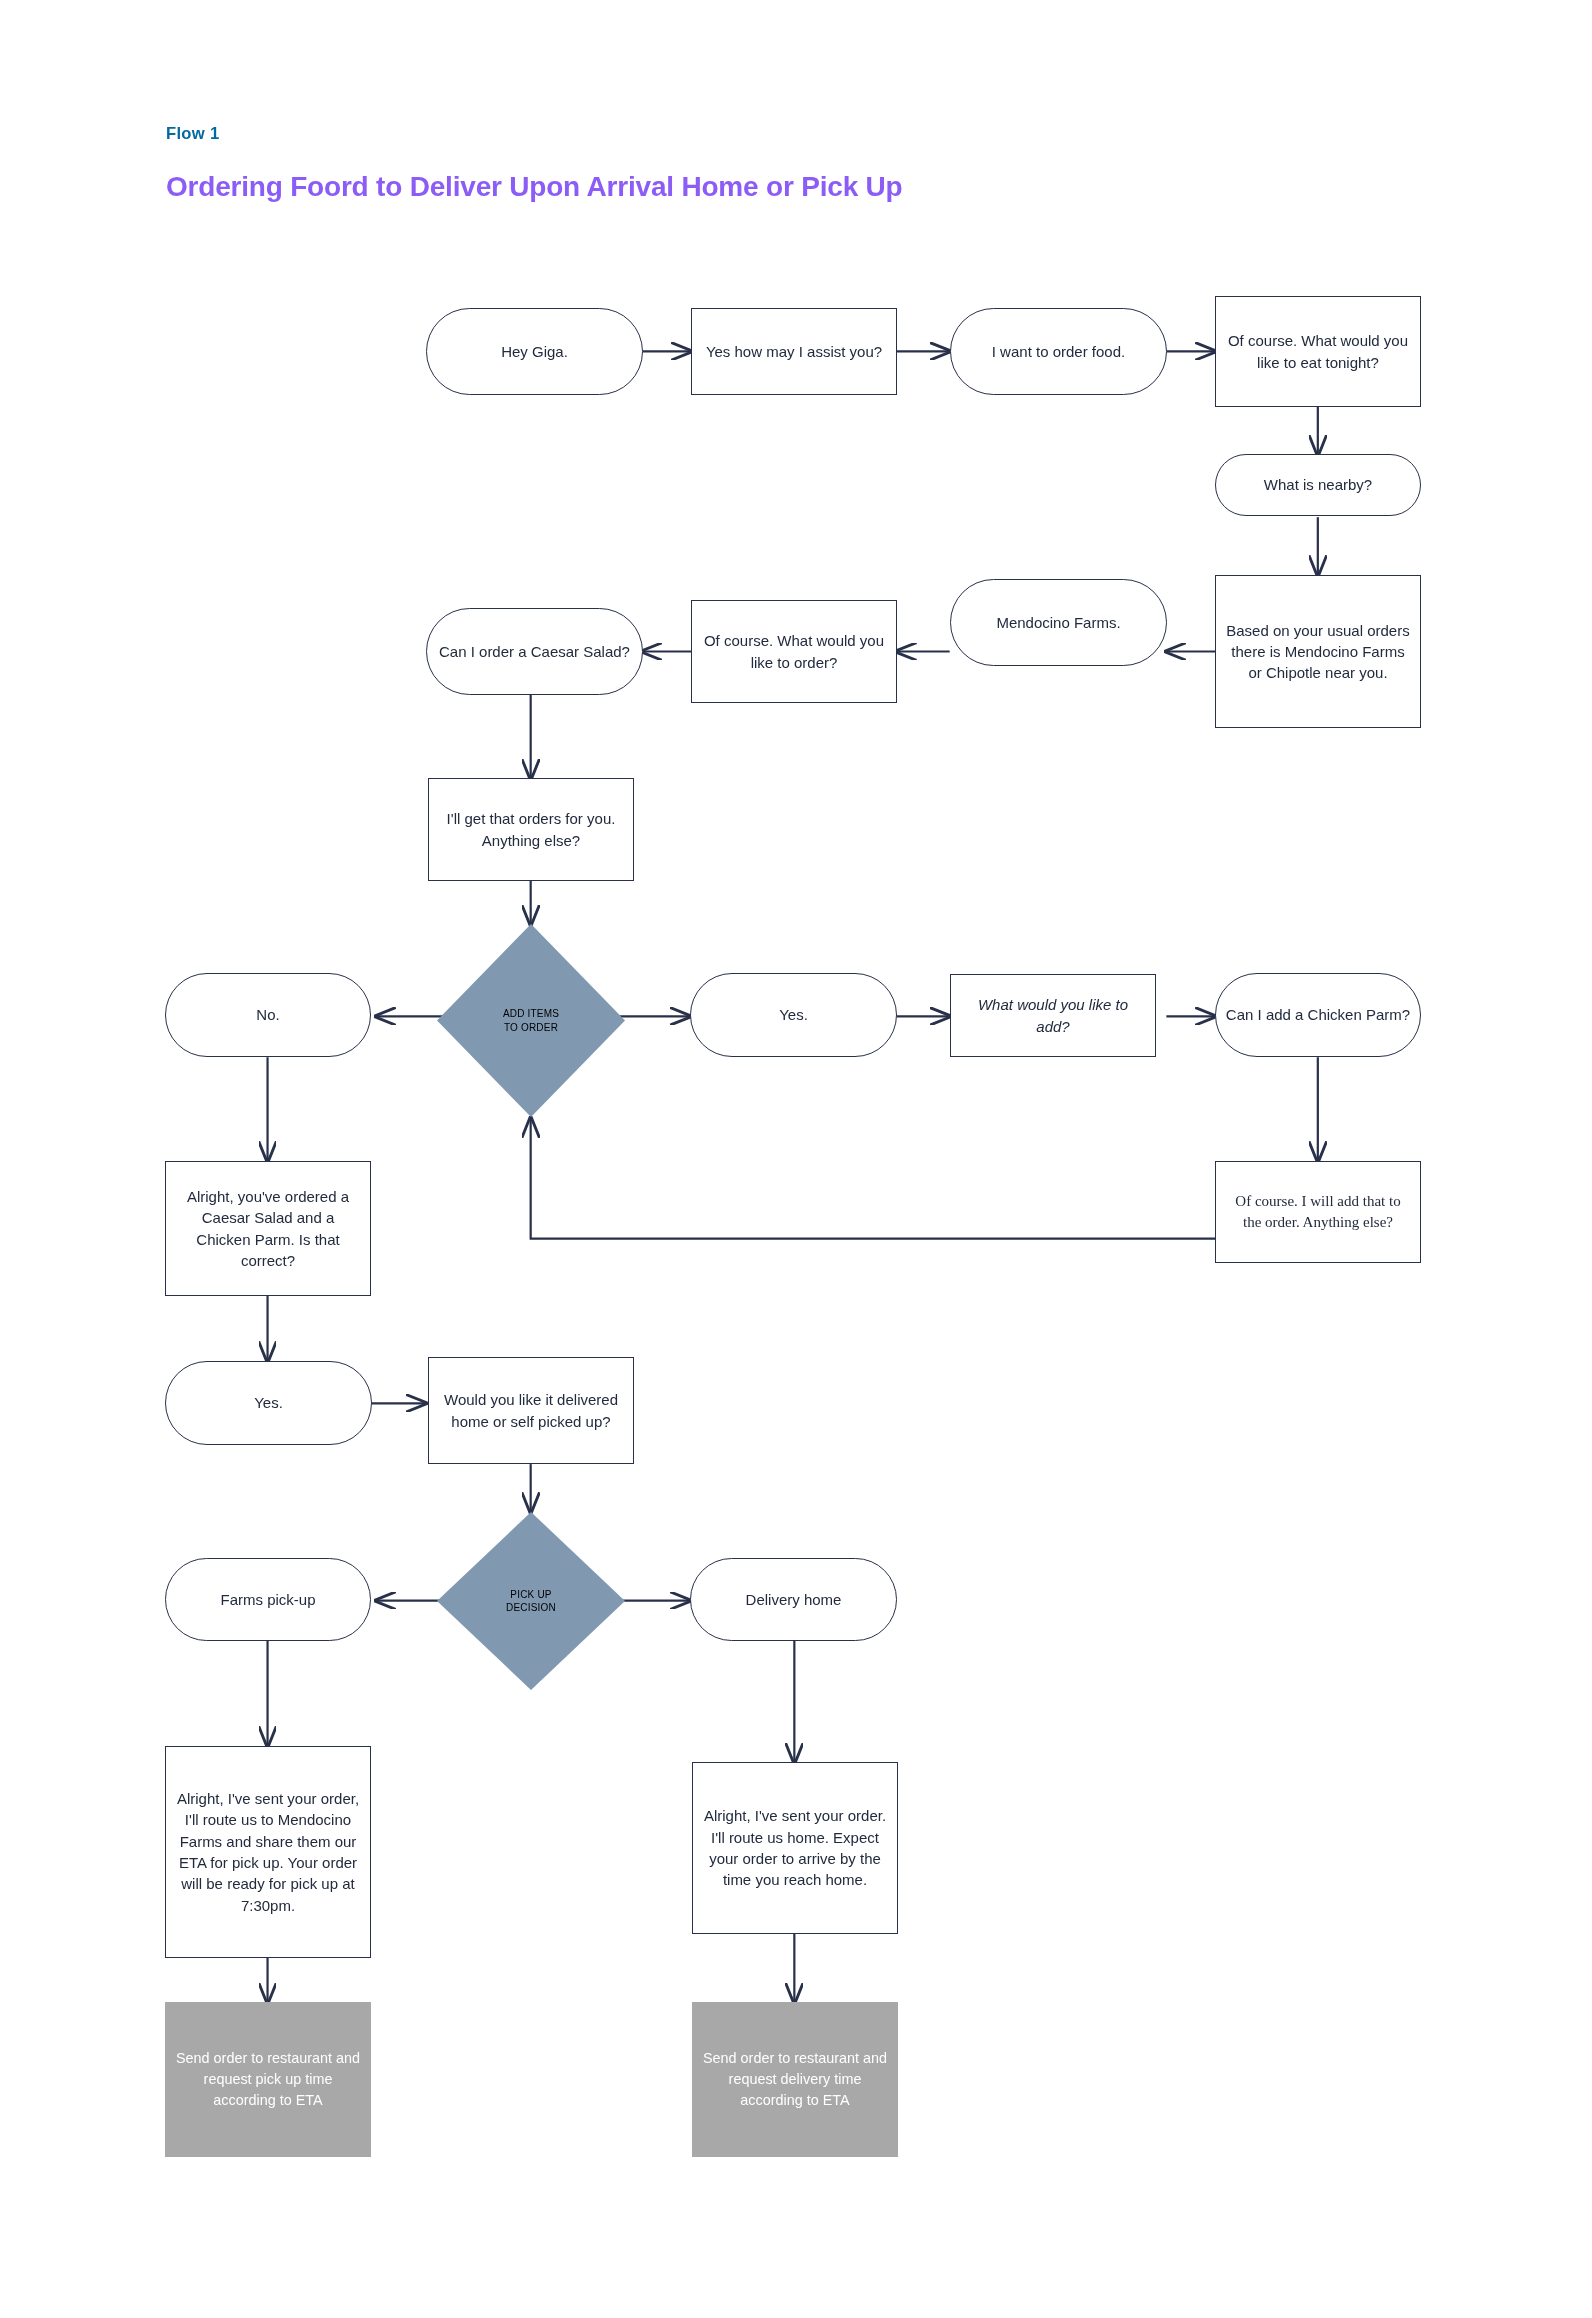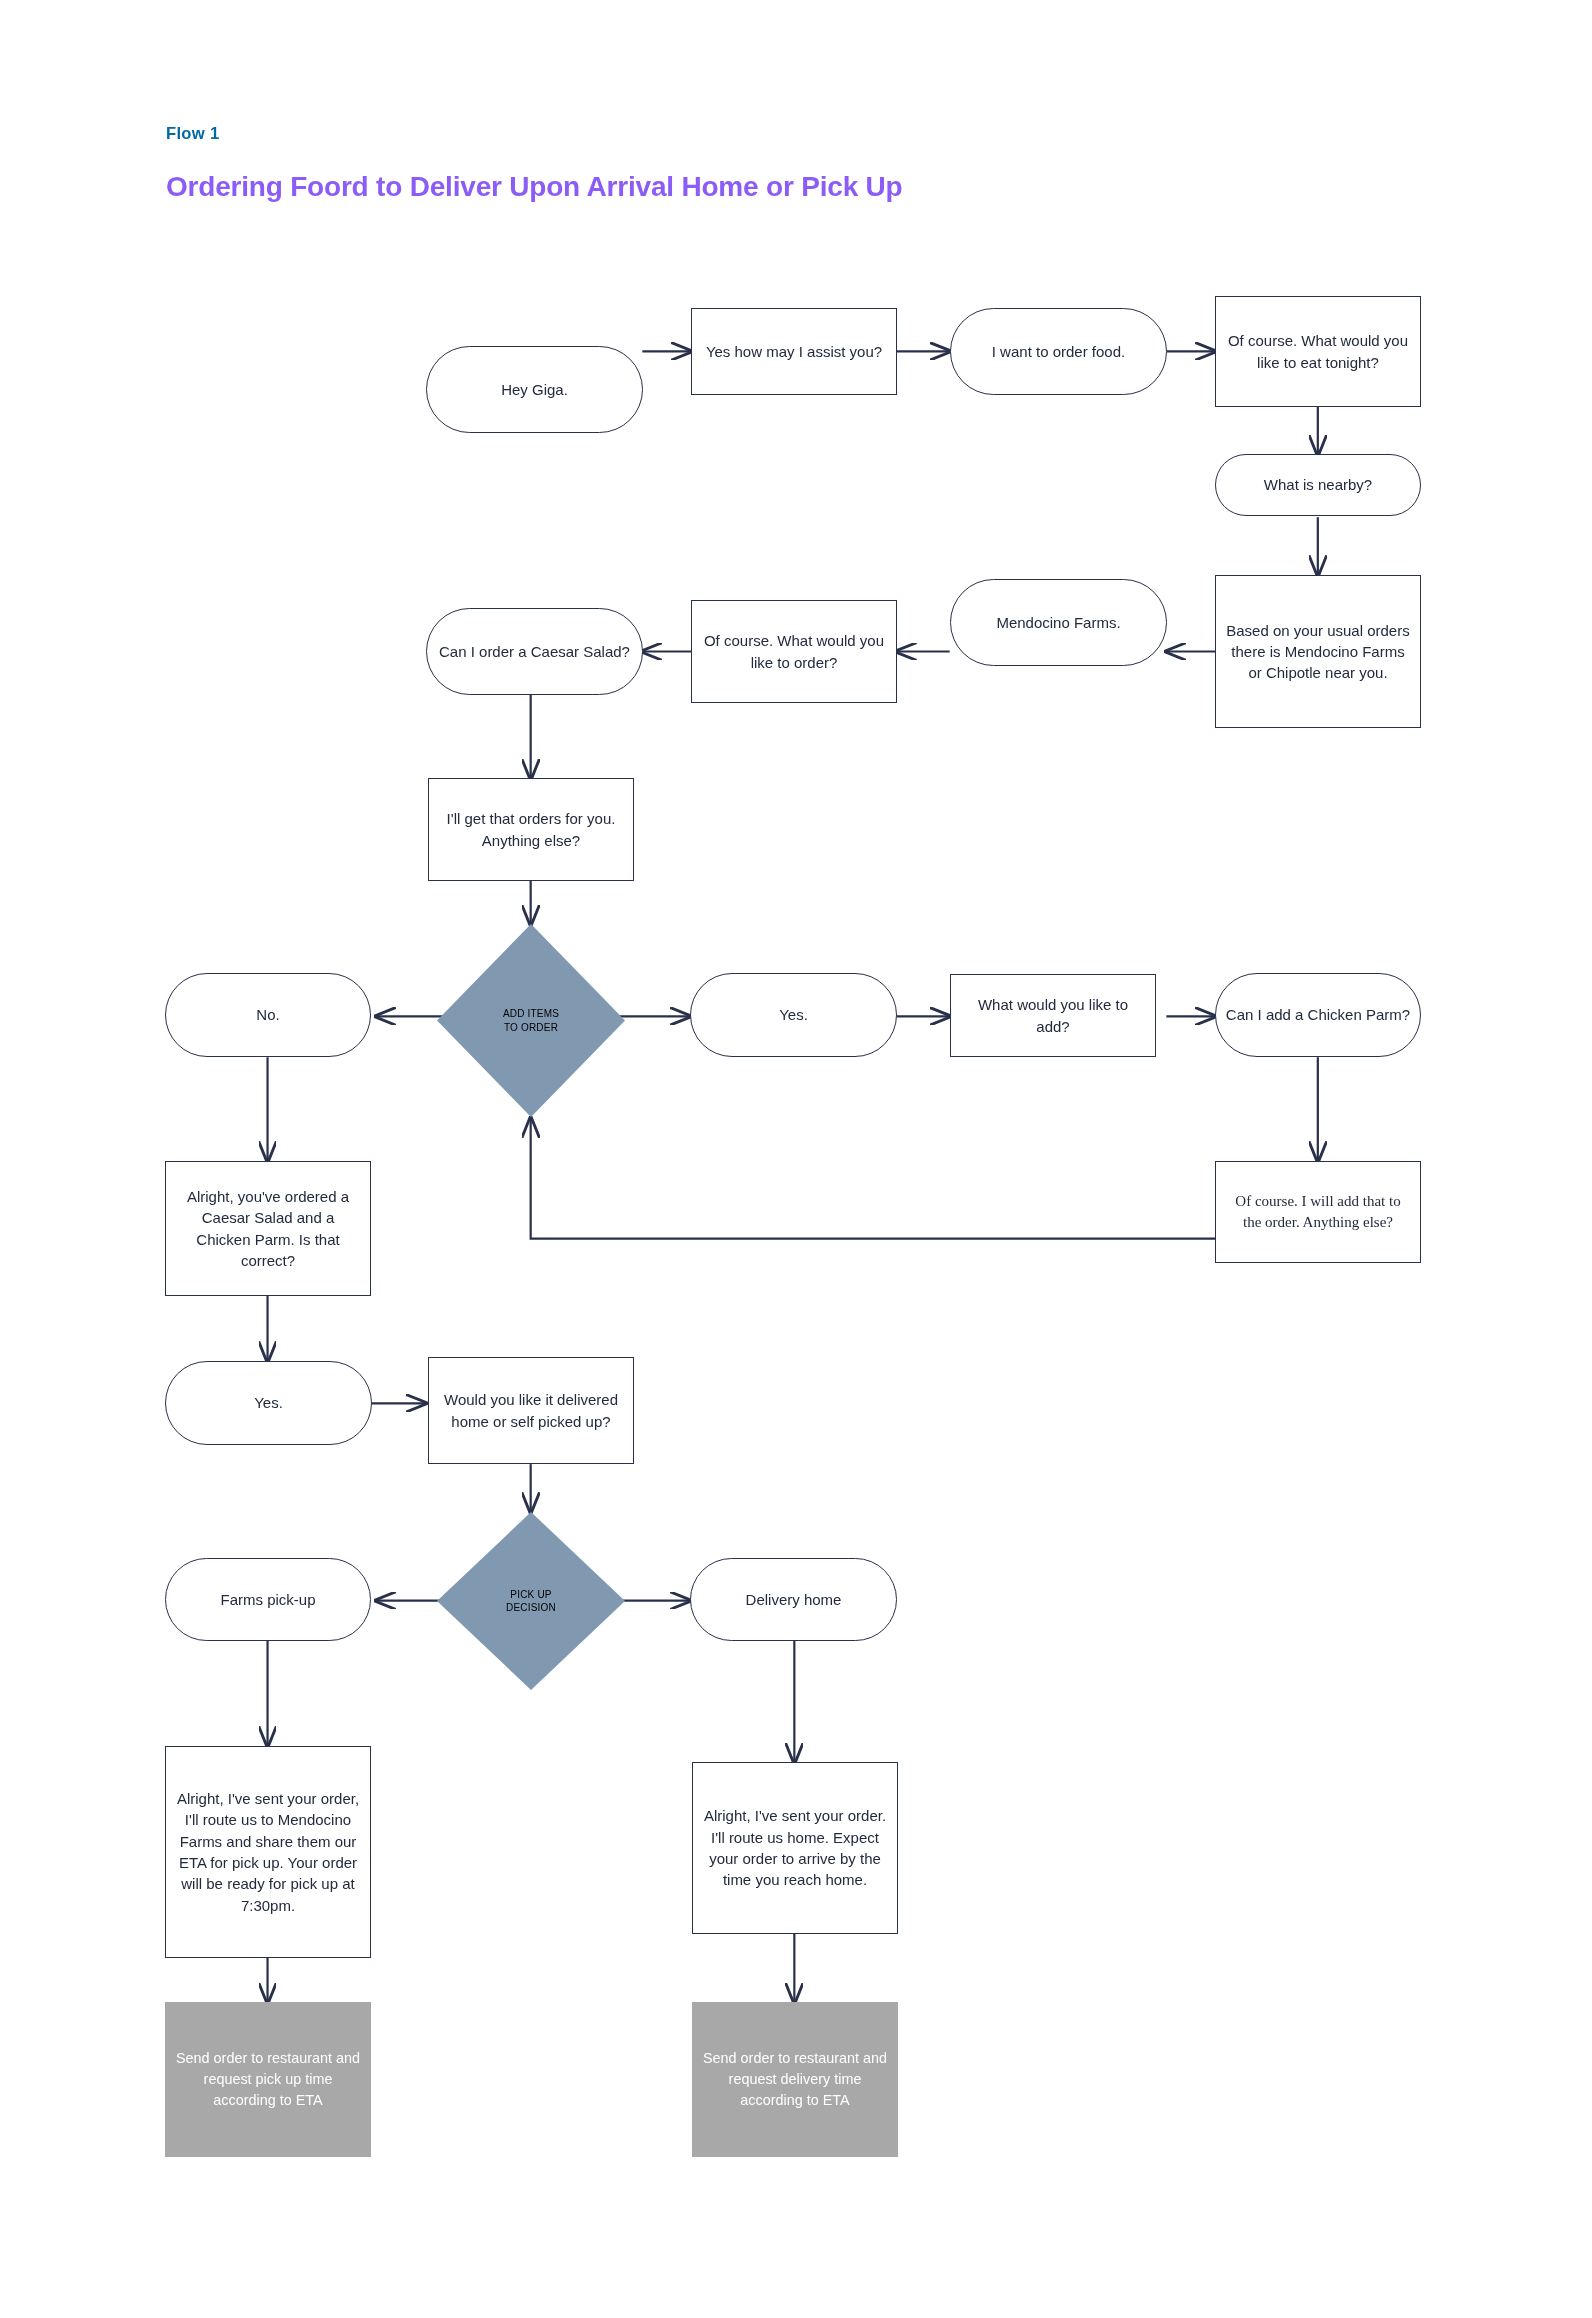--- a/index.html
+++ b/index.html
@@ -159,21 +159,21 @@
       <line x1="1437" y1="2968" x2="1437" y2="3188"></line>
 
       <line x1="484" y1="3540" x2="484" y2="3622"></line>
 
       <line x1="1437" y1="3498" x2="1437" y2="3622"></line>
 
       <path d="M2198 2240 L960 2240 L960 2022"></path>
     </g>
   </svg>
 
-  <div class="node pill" style="left:426px; top:308px; width:217px; height:87px;margin-top:38px;">
+  <div class="node pill" style="left:426px; top:308px; width:217px; height:87px;">
     <span>Hey Giga.</span>
   </div>
 
   <div class="node rect" style="left:691px; top:308px; width:206px; height:87px;">
     <span>Yes how may I assist you?</span>
   </div>
 
   <div class="node pill" style="left:950px; top:308px; width:217px; height:87px;">
     <span>I want to order food.</span>
   </div>
@@ -215,21 +215,21 @@
   </div>
 
   <div class="node pill" style="left:165px; top:973px; width:206px; height:84px;">
     <span>No.</span>
   </div>
 
   <div class="node pill" style="left:690px; top:973px; width:207px; height:84px;">
     <span>Yes.</span>
   </div>
 
-  <div class="node rect" style="left:950px; top:974px; width:206px; height:83px;">
+  <div class="node rect" style="left:950px; top:974px; width:206px; height:83px;font-style:italic;">
     <span>What would you like to add?</span>
   </div>
 
   <div class="node pill" style="left:1215px; top:973px; width:206px; height:84px;">
     <span>Can I add a Chicken Parm?</span>
   </div>
 
   <div class="node rect" style="left:1215px; top:1161px; width:206px; height:102px;font-family:Liberation Serif, serif;">
     <span>Of course. I will add that to the order. Anything else?</span>
   </div>

